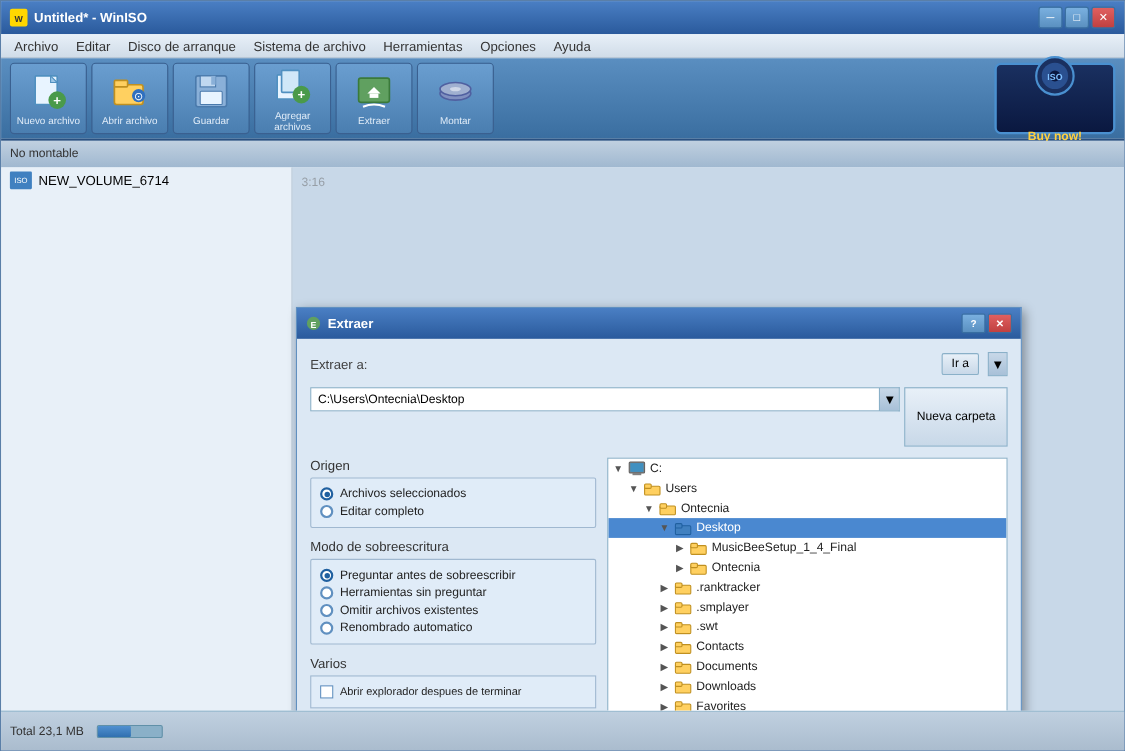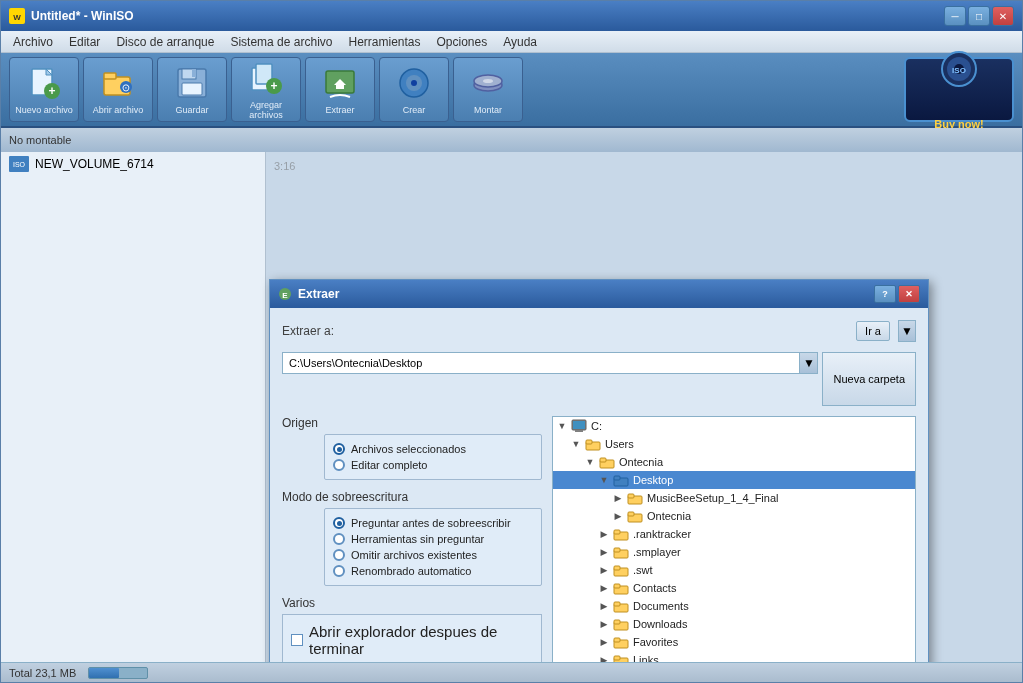--- a/index.html
+++ b/index.html
@@ -34,21 +34,21 @@
 
     
     .content-area { display: flex; flex: 1; overflow: hidden; }
 
     
     .left-panel { width: 265px; background: #e8f0f8; border-right: 1px solid #b0c0d0; display: flex; flex-direction: column; }
     .file-item { display: flex; align-items: center; padding: 4px 8px; gap: 6px; cursor: pointer; }
     .file-icon-small { width: 20px; height: 16px; background: #4080c0; border-radius: 1px; font-size: 8px; color: white; display: flex; align-items: center; justify-content: center; }
 
     
-    .bottom-status { background: linear-gradient(to bottom, #c0d0e0, #aabcce); height: 20px; display: flex; align-items: center; padding: 0 8px; gap: 12px; font-size: 11px; color: #333; border-top: 1px solid #8ab0c8; }
+    .bottom-status { background: linear-gradient(to bottom, #c0d0e0, #aabcce); height: 36px; display: flex; align-items: center; padding: 0 8px; gap: 12px; font-size: 11px; color: #333; border-top: 1px solid #8ab0c8; }
     .progress-bar-outer { width: 60px; height: 12px; background: #8ab0c8; border: 1px solid #6090a8; border-radius: 2px; }
     .progress-bar-inner { width: 30px; height: 100%; background: linear-gradient(to bottom, #5090d0, #3070b0); border-radius: 1px; }
 
     
     .dialog-overlay { position: absolute; top: 127px; left: 268px; width: 660px; background: #dce8f4; border: 1px solid #6090c0; box-shadow: 3px 3px 10px rgba(0,0,0,0.4); z-index: 100; }
     .dialog-title-bar { background: linear-gradient(to bottom, #4a7fc4, #2a5a9c); height: 28px; display: flex; align-items: center; justify-content: space-between; padding: 0 8px; color: white; font-size: 12px; font-weight: bold; }
     .dialog-title-left { display: flex; align-items: center; gap: 6px; }
     .dialog-title-controls { display: flex; gap: 2px; }
     .dialog-btn { width: 22px; height: 18px; background: linear-gradient(to bottom, #7ab0e0, #5a90c0); border: 1px solid #3a70a0; border-radius: 2px; display: flex; align-items: center; justify-content: center; cursor: pointer; color: white; font-size: 9px; }
     .dialog-btn.close { background: linear-gradient(to bottom, #e06060, #c04040); }
@@ -63,27 +63,27 @@
     .path-row { display: flex; gap: 0; }
     .path-input { flex: 1; height: 22px; background: white; border: 1px solid #8ab0c8; padding: 2px 6px; font-size: 11px; }
     .path-dropdown { width: 18px; height: 22px; background: linear-gradient(to bottom, #c8d8e8, #a8c0d8); border: 1px solid #8ab0c8; border-left: none; display: flex; align-items: center; justify-content: center; cursor: pointer; }
     .nueva-carpeta-btn { background: linear-gradient(to bottom, #e8f0f8, #c8d8e8); border: 1px solid #8ab0c8; padding: 20px 10px; font-size: 11px; cursor: pointer; margin-left: 4px; }
 
     .main-content { display: flex; gap: 10px; }
     .left-options { width: 260px; display: flex; flex-direction: column; gap: 10px; }
     .right-tree { flex: 1; }
 
     .section-label { font-size: 12px; color: #333; font-weight: 500; margin-bottom: 4px; }
-    .radio-group { display: flex; flex-direction: column; gap: 4px; background: #e0ecf8; border: 1px solid #a0b8d0; padding: 8px; border-radius: 2px; margin-left: 42px; }
+    .radio-group { display: flex; flex-direction: column; gap: 4px; background: #e0ecf8; border: 1px solid #a0b8d0; padding: 8px; border-radius: 2px; }
     .radio-item { display: flex; align-items: center; gap: 6px; font-size: 11px; color: #222; cursor: pointer; }
     .radio-circle { width: 12px; height: 12px; border-radius: 50%; border: 2px solid #6090c0; background: white; display: flex; align-items: center; justify-content: center; flex-shrink: 0; }
     .radio-circle.selected { border-color: #2060a0; }
     .radio-dot { width: 5px; height: 5px; border-radius: 50%; background: #2060a0; }
 
-    .checkbox-item { display: flex; align-items: center; gap: 6px; font-size: 15px; color: #222; cursor: pointer; background: #e0ecf8; border: 1px solid #a0b8d0; padding: 8px; }
+    .checkbox-item { display: flex; align-items: center; gap: 6px; font-size: 10px; color: #222; cursor: pointer; background: #e0ecf8; border: 1px solid #a0b8d0; padding: 8px; }
     .checkbox-box { width: 12px; height: 12px; border: 1px solid #6090c0; background: white; flex-shrink: 0; }
 
     .tree-container { background: white; border: 1px solid #8ab0c8; height: 380px; overflow-y: auto; overflow-x: hidden; position: relative; }
     .tree-item { display: flex; align-items: center; padding: 2px 4px; gap: 4px; cursor: pointer; font-size: 11px; color: #222; white-space: nowrap; }
     .tree-item.selected { background: #4a88d0; color: white; }
     .tree-expand { width: 10px; height: 10px; display: flex; align-items: center; justify-content: center; font-size: 9px; color: #555; flex-shrink: 0; }
 
     
     .tree-container::-webkit-scrollbar { width: 14px; }
     .tree-container::-webkit-scrollbar-track { background: #d0dce8; }
@@ -179,30 +179,20 @@
         <svg width="36" height="36" viewBox="0 0 36 36">
           <rect x="4" y="6" width="28" height="22" rx="2" fill="#60a060" stroke="#3a7a3a" stroke-width="1.5"></rect>
           <polygon points="18,14 24,20 12,20" fill="white"></polygon>
           <rect x="14" y="20" width="8" height="4" fill="white"></rect>
           <path d="M8 32 Q18 28 28 32" stroke="white" stroke-width="2" fill="none"></path>
         </svg>
       </div>
       <span class="tool-label">Extraer</span>
     </div>
 
-    <div class="tool-btn">
-      <div class="tool-icon">
-        <svg width="36" height="36" viewBox="0 0 36 36">
-          <circle cx="18" cy="18" r="14" fill="#4080c0" stroke="#2060a0" stroke-width="1.5"></circle>
-          <circle cx="18" cy="18" r="8" fill="#6090c0"></circle>
-          <circle cx="18" cy="18" r="3" fill="#1040a0"></circle>
-        </svg>
-      </div>
-      <span class="tool-label">Crear</span>
-    </div>
 
 
 
     <div class="tool-btn">
       <div class="tool-icon">
         <svg width="36" height="36" viewBox="0 0 36 36">
           <ellipse cx="18" cy="20" rx="14" ry="6" fill="#8090c0" stroke="#5060a0" stroke-width="1.5"></ellipse>
           <ellipse cx="18" cy="16" rx="14" ry="6" fill="#a0b0d0" stroke="#5060a0" stroke-width="1.5"></ellipse>
           <ellipse cx="18" cy="16" rx="5" ry="2" fill="#d0d8e8"></ellipse>
         </svg>

